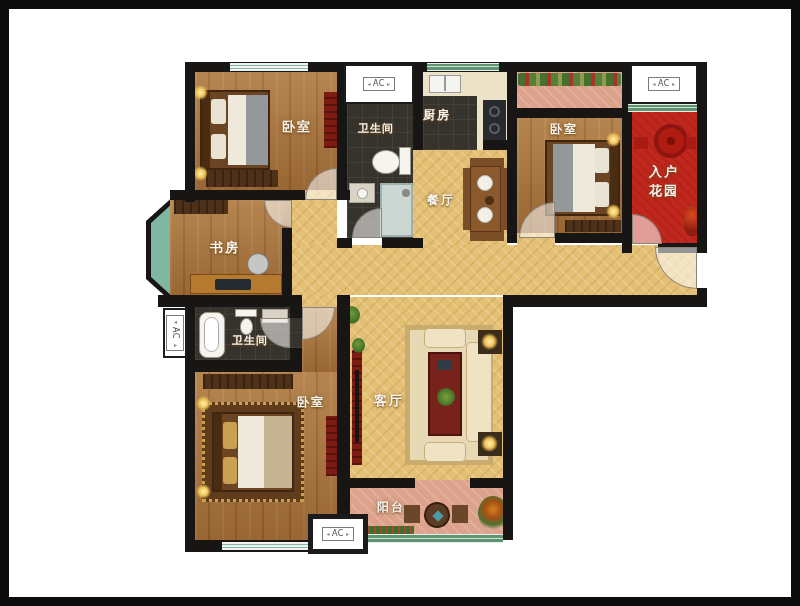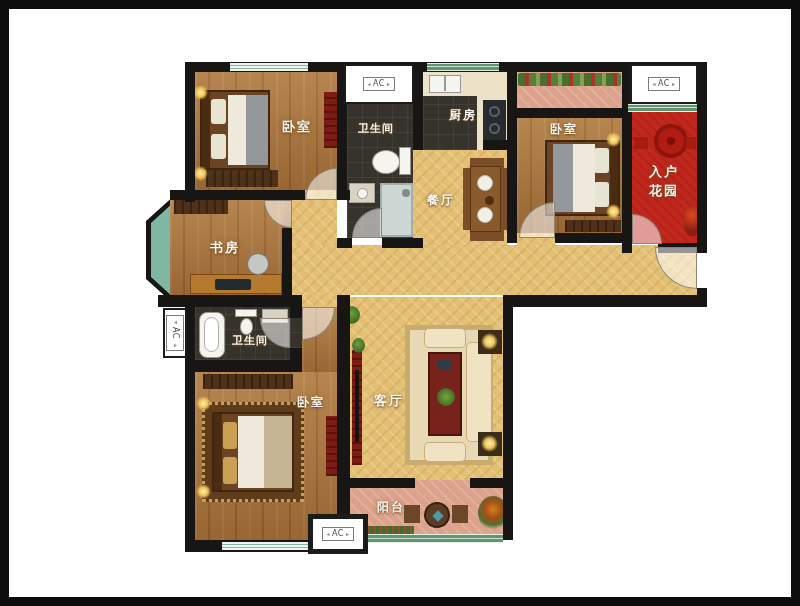--- a/index.html
+++ b/index.html
@@ -240,21 +240,21 @@
   <div class="abs door" style="left:264px;top:200px;width:28px;height:28px;border-radius:0 0 0 100%"></div>
   <div class="abs door" style="left:352px;top:208px;width:30px;height:30px;border-radius:100% 0 0 0"></div>
   <div class="abs door" style="left:302px;top:307px;width:33px;height:33px;border-radius:0 0 100% 0"></div>
   <div class="abs door" style="left:260px;top:318px;width:30px;height:30px;border-radius:0 0 0 100%"></div>
   <div class="abs door" style="left:519px;top:202px;width:36px;height:36px;border-radius:100% 0 0 0"></div>
   <div class="abs door" style="left:632px;top:214px;width:30px;height:30px;border-radius:0 100% 0 0"></div>
   <div class="abs door" style="left:655px;top:247px;width:42px;height:42px;border-radius:0 0 0 100%"></div>
 
   <div class="abs label" style="left:297px;top:127px">卧室</div>
   <div class="abs label" style="left:376px;top:128px;font-size:11px;letter-spacing:1px">卫生间</div>
-  <div class="abs label" style="left:463px;top:115px;font-size:12px">厨房</div>
+  <div class="abs label" style="left:437px;top:115px;font-size:12px">厨房</div>
   <div class="abs label" style="left:564px;top:129px;font-size:12px">卧室</div>
   <div class="abs label" style="left:664px;top:172px">入户</div>
   <div class="abs label" style="left:664px;top:191px">花园</div>
   <div class="abs label" style="left:441px;top:200px;font-size:12px">餐厅</div>
   <div class="abs label" style="left:225px;top:248px">书房</div>
   <div class="abs label" style="left:250px;top:340px;font-size:11px;letter-spacing:1px">卫生间</div>
   <div class="abs label" style="left:311px;top:402px;font-size:12px">卧室</div>
   <div class="abs label" style="left:389px;top:401px">客厅</div>
   <div class="abs label" style="left:391px;top:507px;font-size:12px">阳台</div>
 

